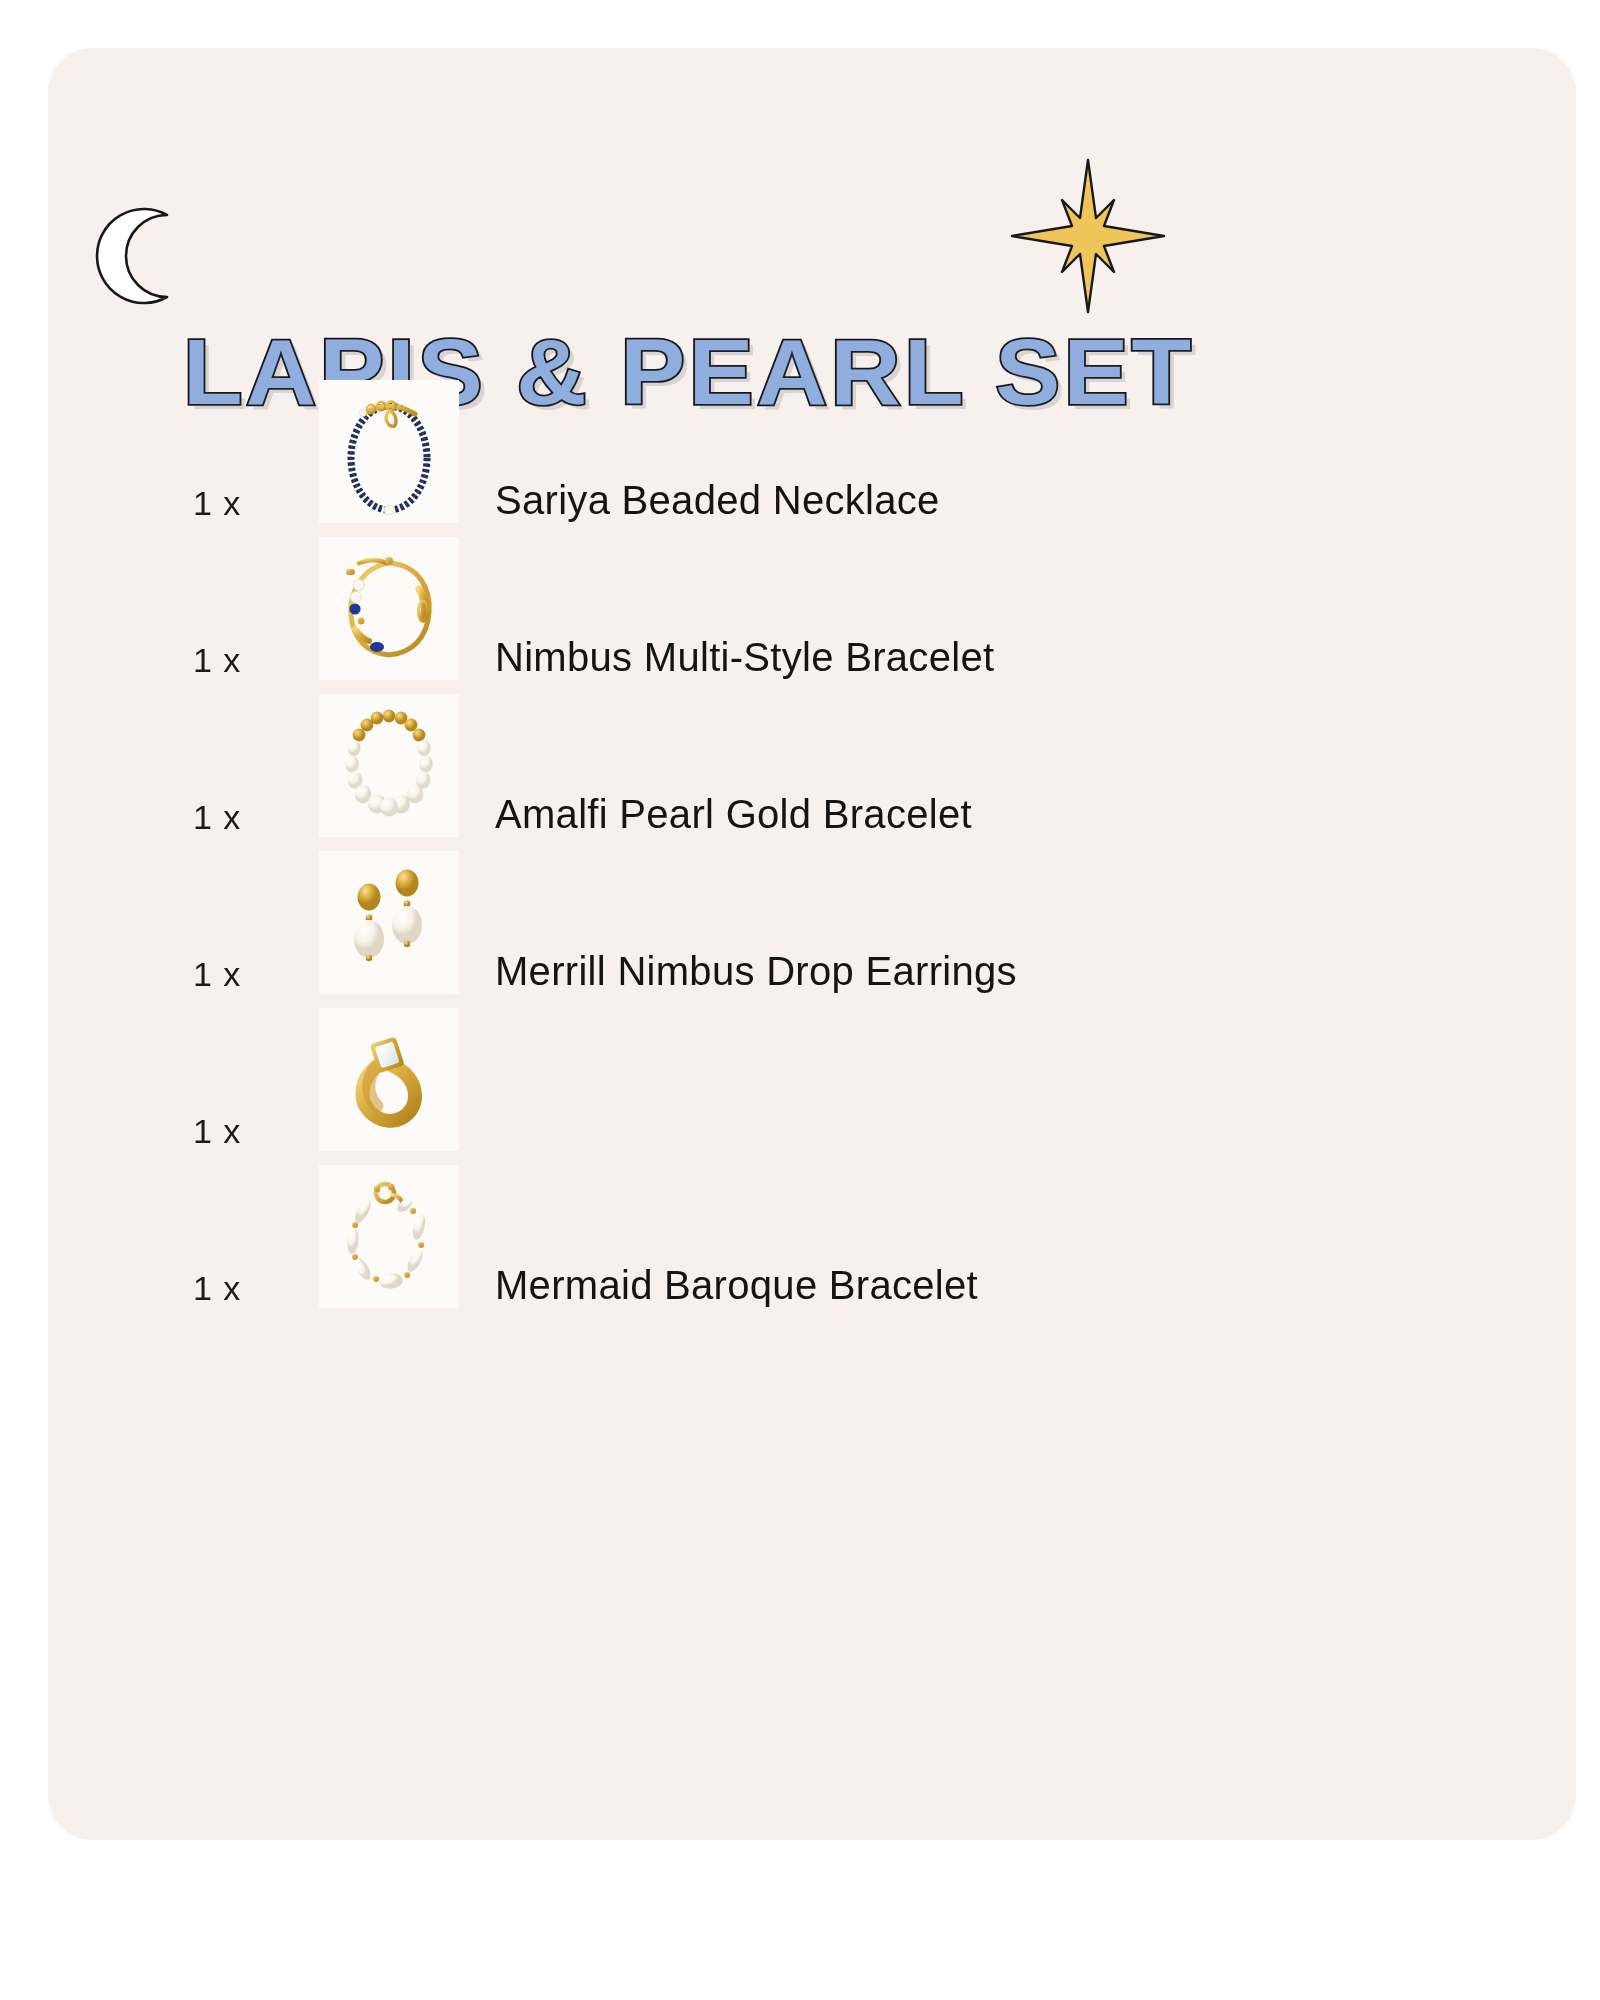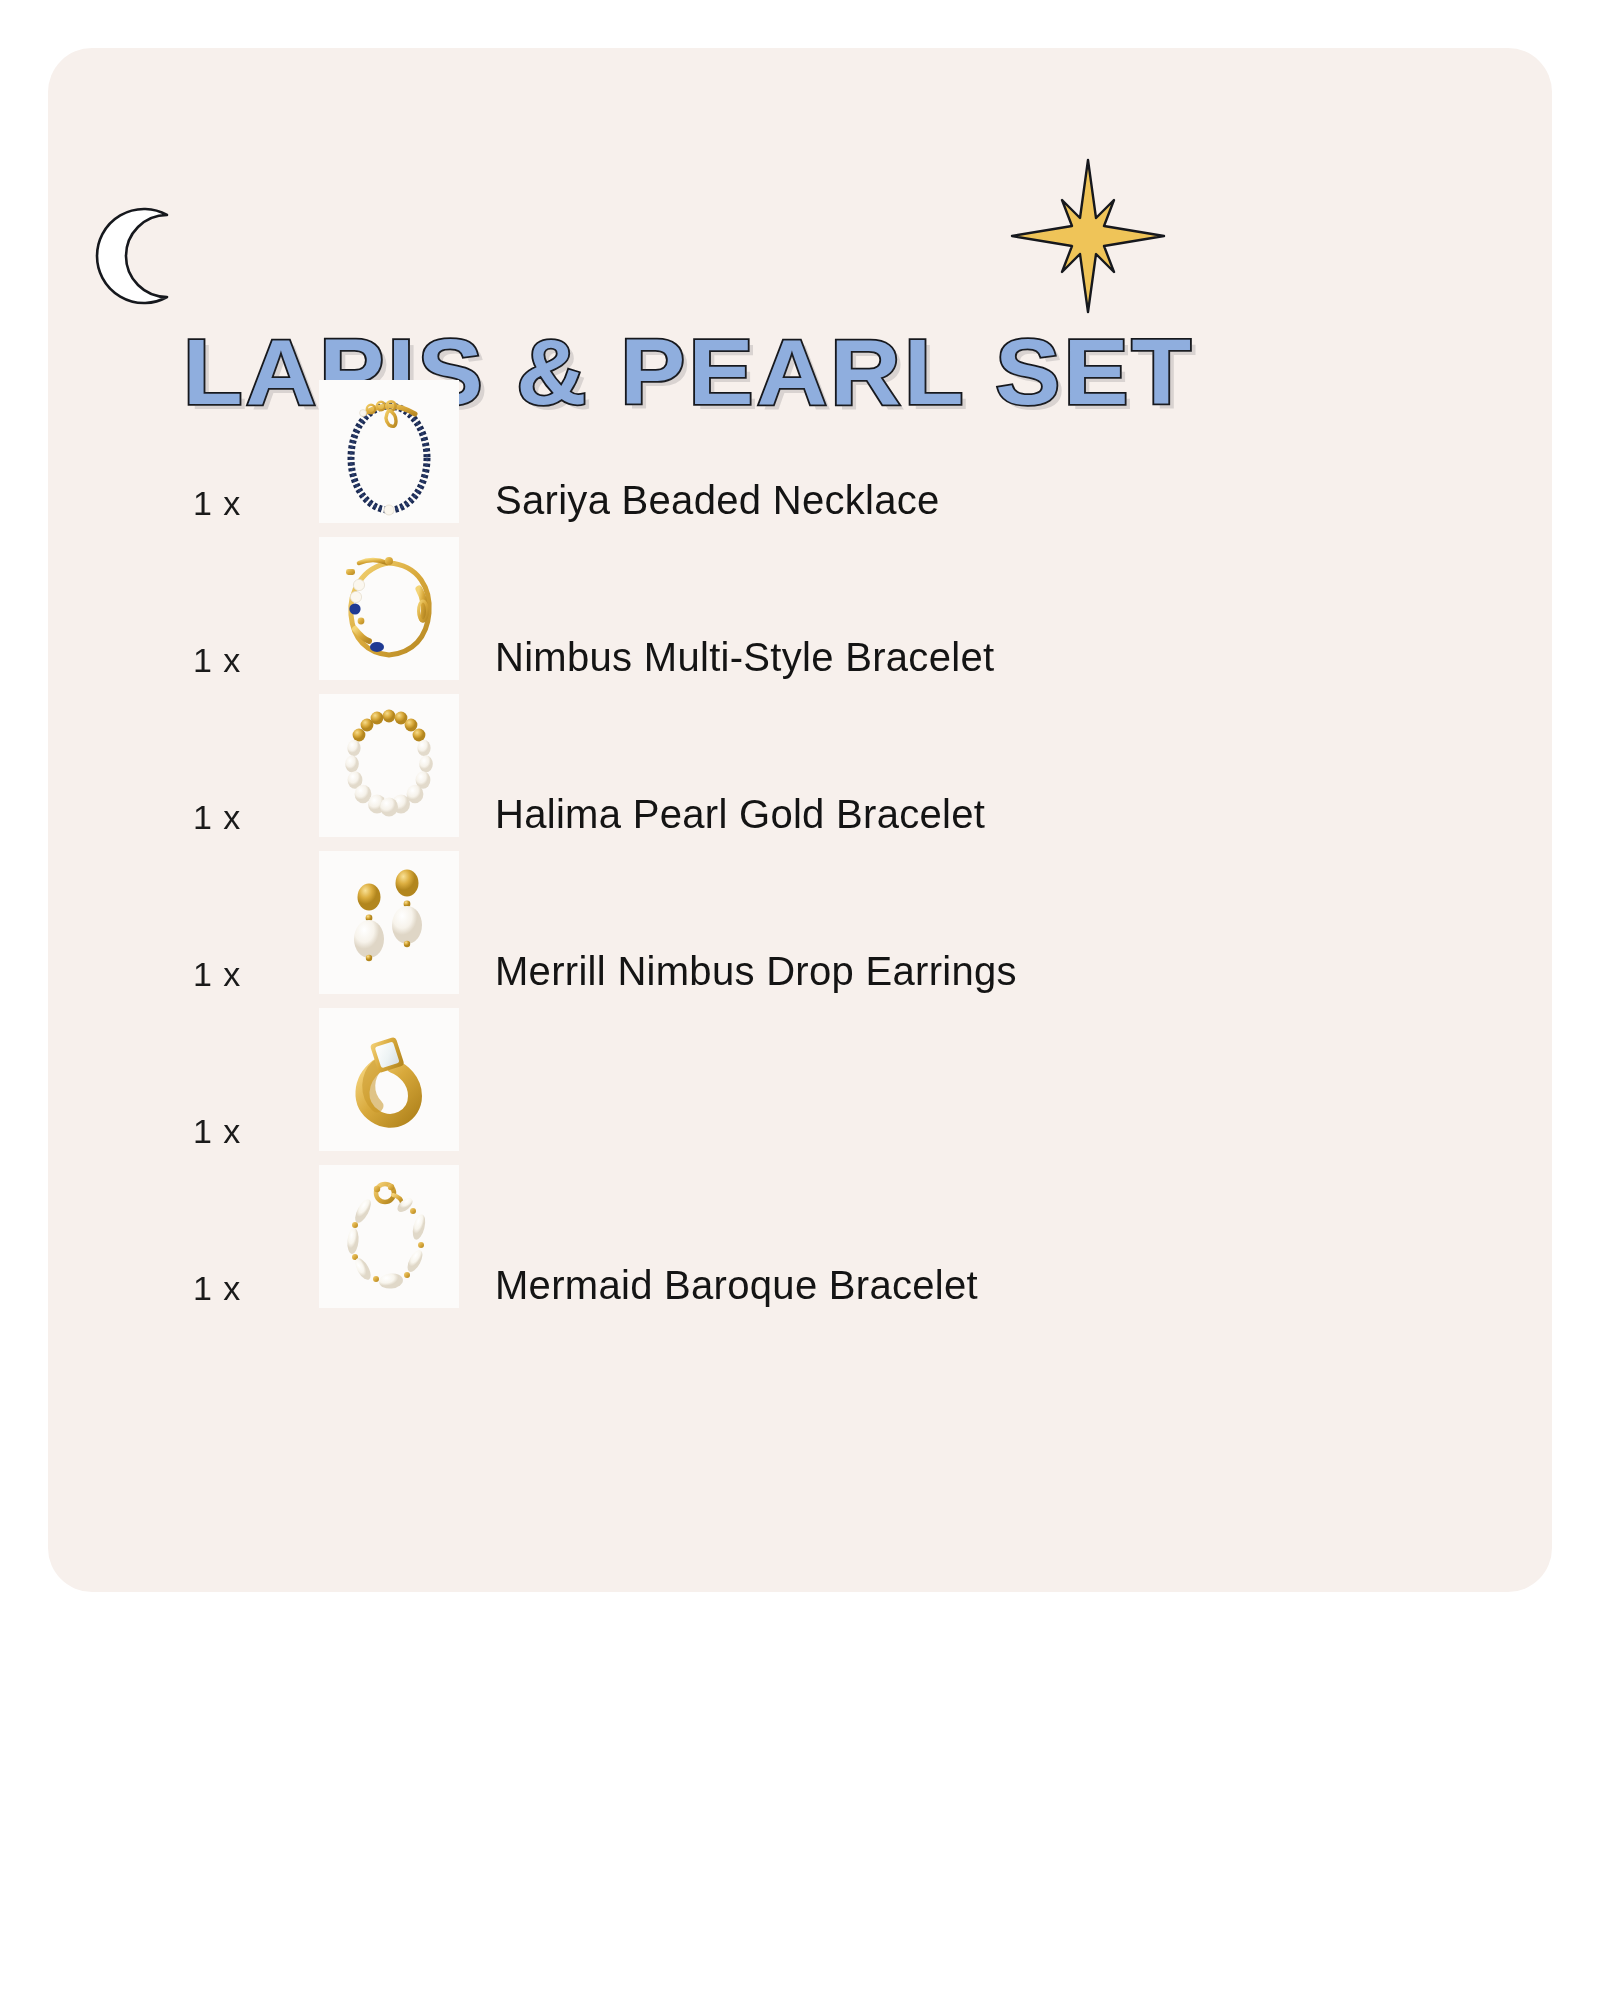--- a/index.html
+++ b/index.html
@@ -13,24 +13,25 @@
     font-family: "Liberation Sans", sans-serif;
     overflow: hidden;
   }
 
   
   #card {
     position: absolute;
     left: 48px;
     top: 48px;
     width: 1504px;
-    height: 1544px;
+    height: 1792px;
     background: #F7F0EC;
     border-radius: 44px;
     overflow: hidden;
+    padding-left: 24px;
   }
 
   
   #header {
     position: absolute;
     left: 0;
     top: 0;
     width: 100%;
     height: 340px;
   }
@@ -227,21 +228,21 @@
             <ellipse cx="36" cy="86" rx="7.4" ry="8.8" fill="url(#pg)"></ellipse>
             <ellipse cx="104" cy="86" rx="7.4" ry="8.8" fill="url(#pg)"></ellipse>
             <ellipse cx="44" cy="100" rx="8.4" ry="9.2" fill="url(#pg)"></ellipse>
             <ellipse cx="96" cy="100" rx="8.4" ry="9.2" fill="url(#pg)"></ellipse>
             <ellipse cx="58" cy="110" rx="9" ry="9.4" fill="url(#pg)"></ellipse>
             <ellipse cx="82" cy="110" rx="9" ry="9.4" fill="url(#pg)"></ellipse>
             <ellipse cx="70" cy="113" rx="9" ry="9.4" fill="url(#pg)"></ellipse>
           </g>
         </svg>
       </div>
-      <div class="product-name">Halima Pearl Gold Bracelet</div>
+      <div class="product-name">Amalfi Pearl Gold Bracelet</div>
     </div>
 
     <div class="product-row">
       <div class="qty">1 x</div>
       <div class="thumb">
         <svg viewBox="0 0 140 143" xmlns="http://www.w3.org/2000/svg">
           <defs>
             <radialGradient id="pg2" cx="34%" cy="26%">
               <stop offset="0%" stop-color="#FFFFFF"></stop>
                 <stop offset="65%" stop-color="#F7F3EB"></stop>

